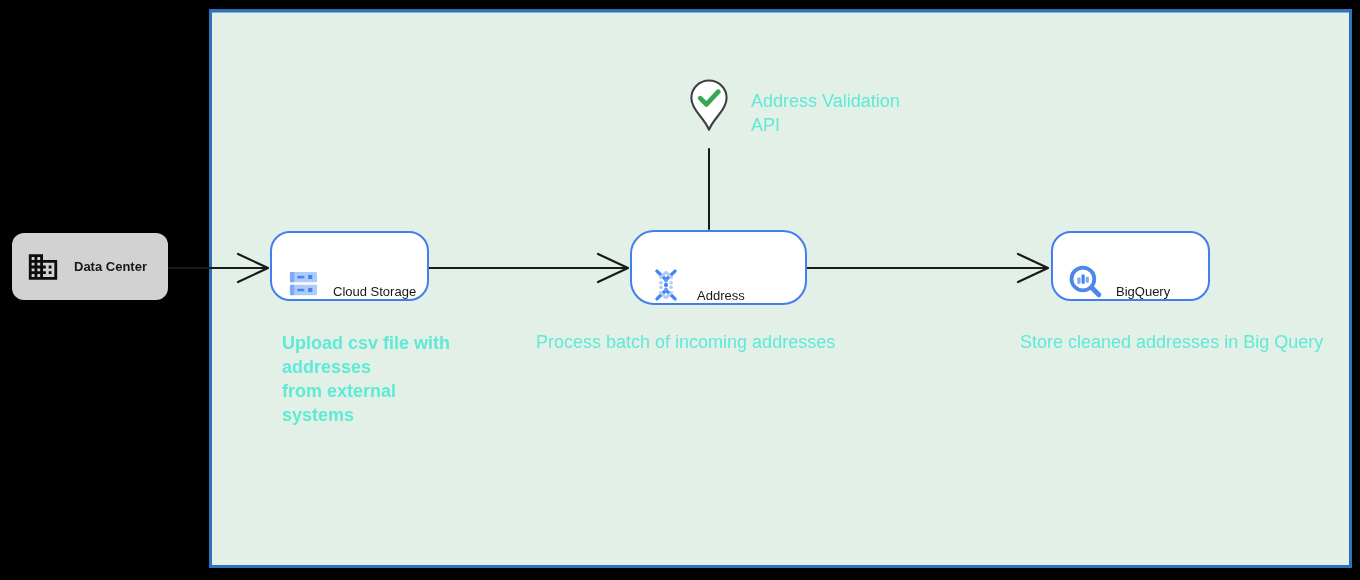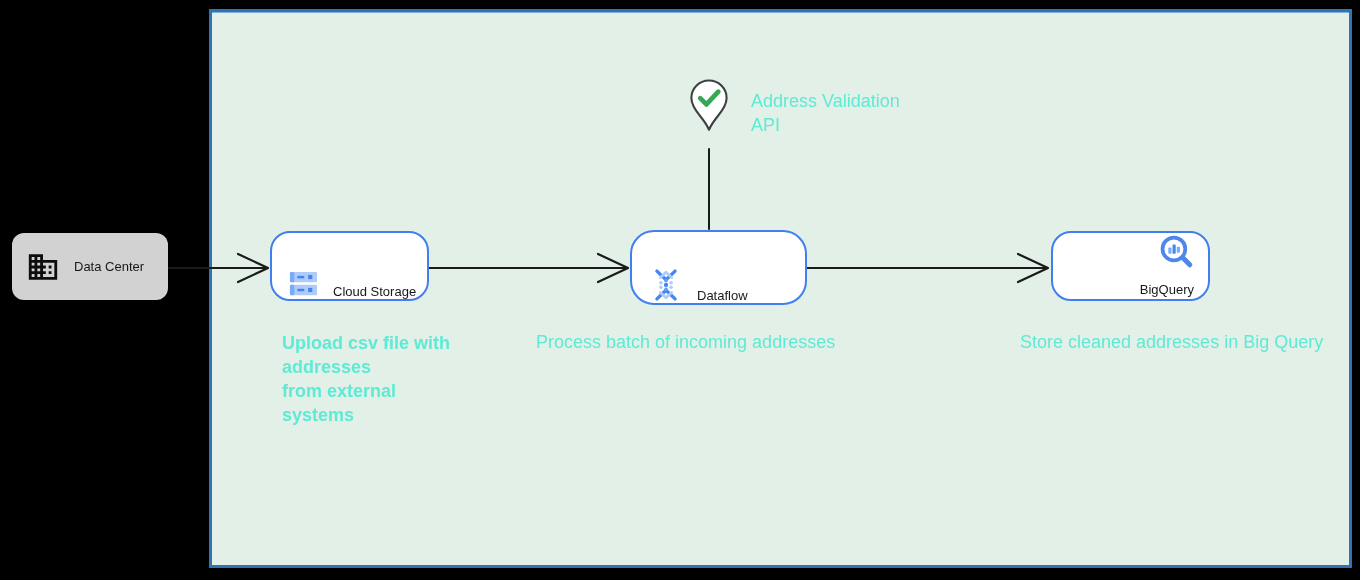--- a/index.html
+++ b/index.html
@@ -18,21 +18,21 @@
     position:absolute;left:0;top:0;width:1360px;height:580px;z-index:2;
     pointer-events:none;
   }
   .node{
     position:absolute;z-index:3;background:#ffffff;border:2px solid #417ef0;
     display:flex;align-items:flex-end;box-sizing:border-box;
   }
   .node-label{font-size:13px;color:#17181a;white-space:nowrap;}
   .card{
     position:absolute;z-index:3;background:#d2d2d2;border-radius:12px;
-    display:flex;align-items:center;box-sizing:border-box;
+    display:flex;align-items:center;box-sizing:border-box;font-weight:bold;
   }
   .icon{display:flex;align-items:center;justify-content:center;flex:0 0 auto;}
   .note{
     position:absolute;z-index:3;font-size:18px;line-height:24px;color:#5eead4;
     white-space:pre-line;
   }
   .pin-wrap{position:absolute;z-index:3;}
 </style>
 </head>
 <body>
@@ -95,24 +95,24 @@
         <circle cx="12" cy="8.7" r="1.4" fill="#669df6"></circle>
         <circle cx="12" cy="12" r="1.6" fill="#4285f4"></circle>
         <circle cx="12" cy="15.3" r="1.4" fill="#669df6"></circle>
         <circle cx="8.2" cy="10.3" r="1.35" fill="#aecbfa"></circle>
         <circle cx="15.8" cy="10.3" r="1.35" fill="#aecbfa"></circle>
         <circle cx="8.2" cy="13.7" r="1.35" fill="#aecbfa"></circle>
         <circle cx="15.8" cy="13.7" r="1.35" fill="#aecbfa"></circle>
       </g>
     </svg>
   </span>
-  <span class="node-label">Dataflow</span>
+  <span class="node-label">Address</span>
 </div>
 
-<div class="node" style="left:1051px;top:231px;width:159px;height:70px;border-radius:20px;padding:0 14px;gap:13px;flex-direction:column;">
+<div class="node" style="left:1051px;top:231px;width:159px;height:70px;border-radius:20px;padding:0 14px;gap:13px;">
   <span class="icon">
     <svg width="36" height="36" viewBox="0 0 24 24">
       <circle cx="10.6" cy="10.6" r="7.6" fill="#ffffff" stroke="#4e86ec" stroke-width="2.5"></circle>
       <rect x="6.9" y="9.6" width="2.1" height="4.3" rx="0.6" fill="#7baaf7"></rect>
       <rect x="9.7" y="7.7" width="2.1" height="6.2" rx="0.6" fill="#4285f4"></rect>
       <rect x="12.5" y="9.1" width="2.1" height="4.0" rx="0.6" fill="#7baaf7"></rect>
       <path d="M16.4 16.4 L21.2 21.2" stroke="#4e86ec" stroke-width="3.3" stroke-linecap="round"></path>
     </svg>
   </span>
   <span class="node-label">BigQuery</span>

